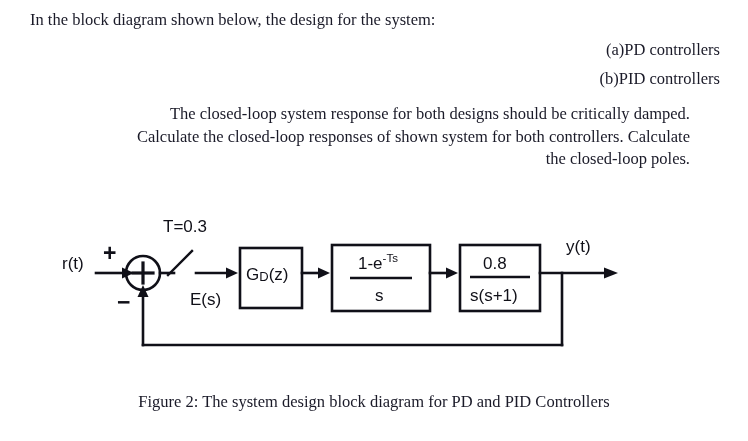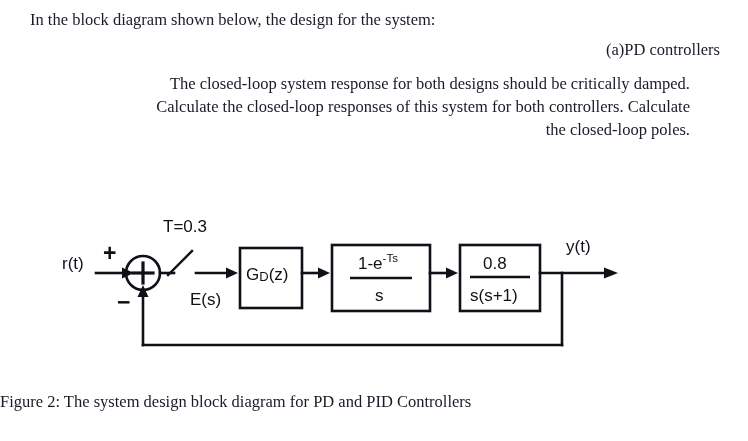--- a/index.html
+++ b/index.html
@@ -79,42 +79,46 @@
   .blk-txt { font-size: 17px; }
   .sign { font-size: 23px; font-weight: 700; font-family: "Liberation Sans","DejaVu Sans",sans-serif; }
   .sup { font-size: 11.5px; }
 
   
   .caption {
     position: absolute;
     left: 0;
     top: 392px;
     width: 748px;
+    text-align: center;
     font-size: 16.5px;
     white-space: nowrap;
   }
 </style>
 </head>
 <body>
 
 <div class="page">
 
   <div class="prose">
 
     <p class="lead">In the block diagram shown below, the design for the system:</p>
 
     <ul class="choices">
       <li class="choice">
         <span class="marker">(a)</span><span>PD controllers</span>
       </li>
+      <li class="choice">
+        <span class="marker">(b)</span><span>PID controllers</span>
+      </li>
     </ul>
 
     <p class="body-para">
       <span>The closed-loop system response for both designs should be critically damped.</span>
-      <span>Calculate the closed-loop responses of this system for both controllers.  Calculate</span>
+      <span>Calculate the closed-loop responses of shown system for both controllers.  Calculate</span>
       <span>the closed-loop poles.</span>
     </p>
   </div>
 
   <div class="diagram-wrap">
     <svg width="748" height="160" viewBox="0 0 748 160" xmlns="http://www.w3.org/2000/svg">
       <g stroke="#101018" stroke-width="2.6" fill="none" stroke-linecap="square">
 
         <line x1="96" y1="68" x2="122" y2="68"></line>
         <polygon points="122,62.5 134,68 122,73.5" fill="#101018" stroke="none"></polygon>

